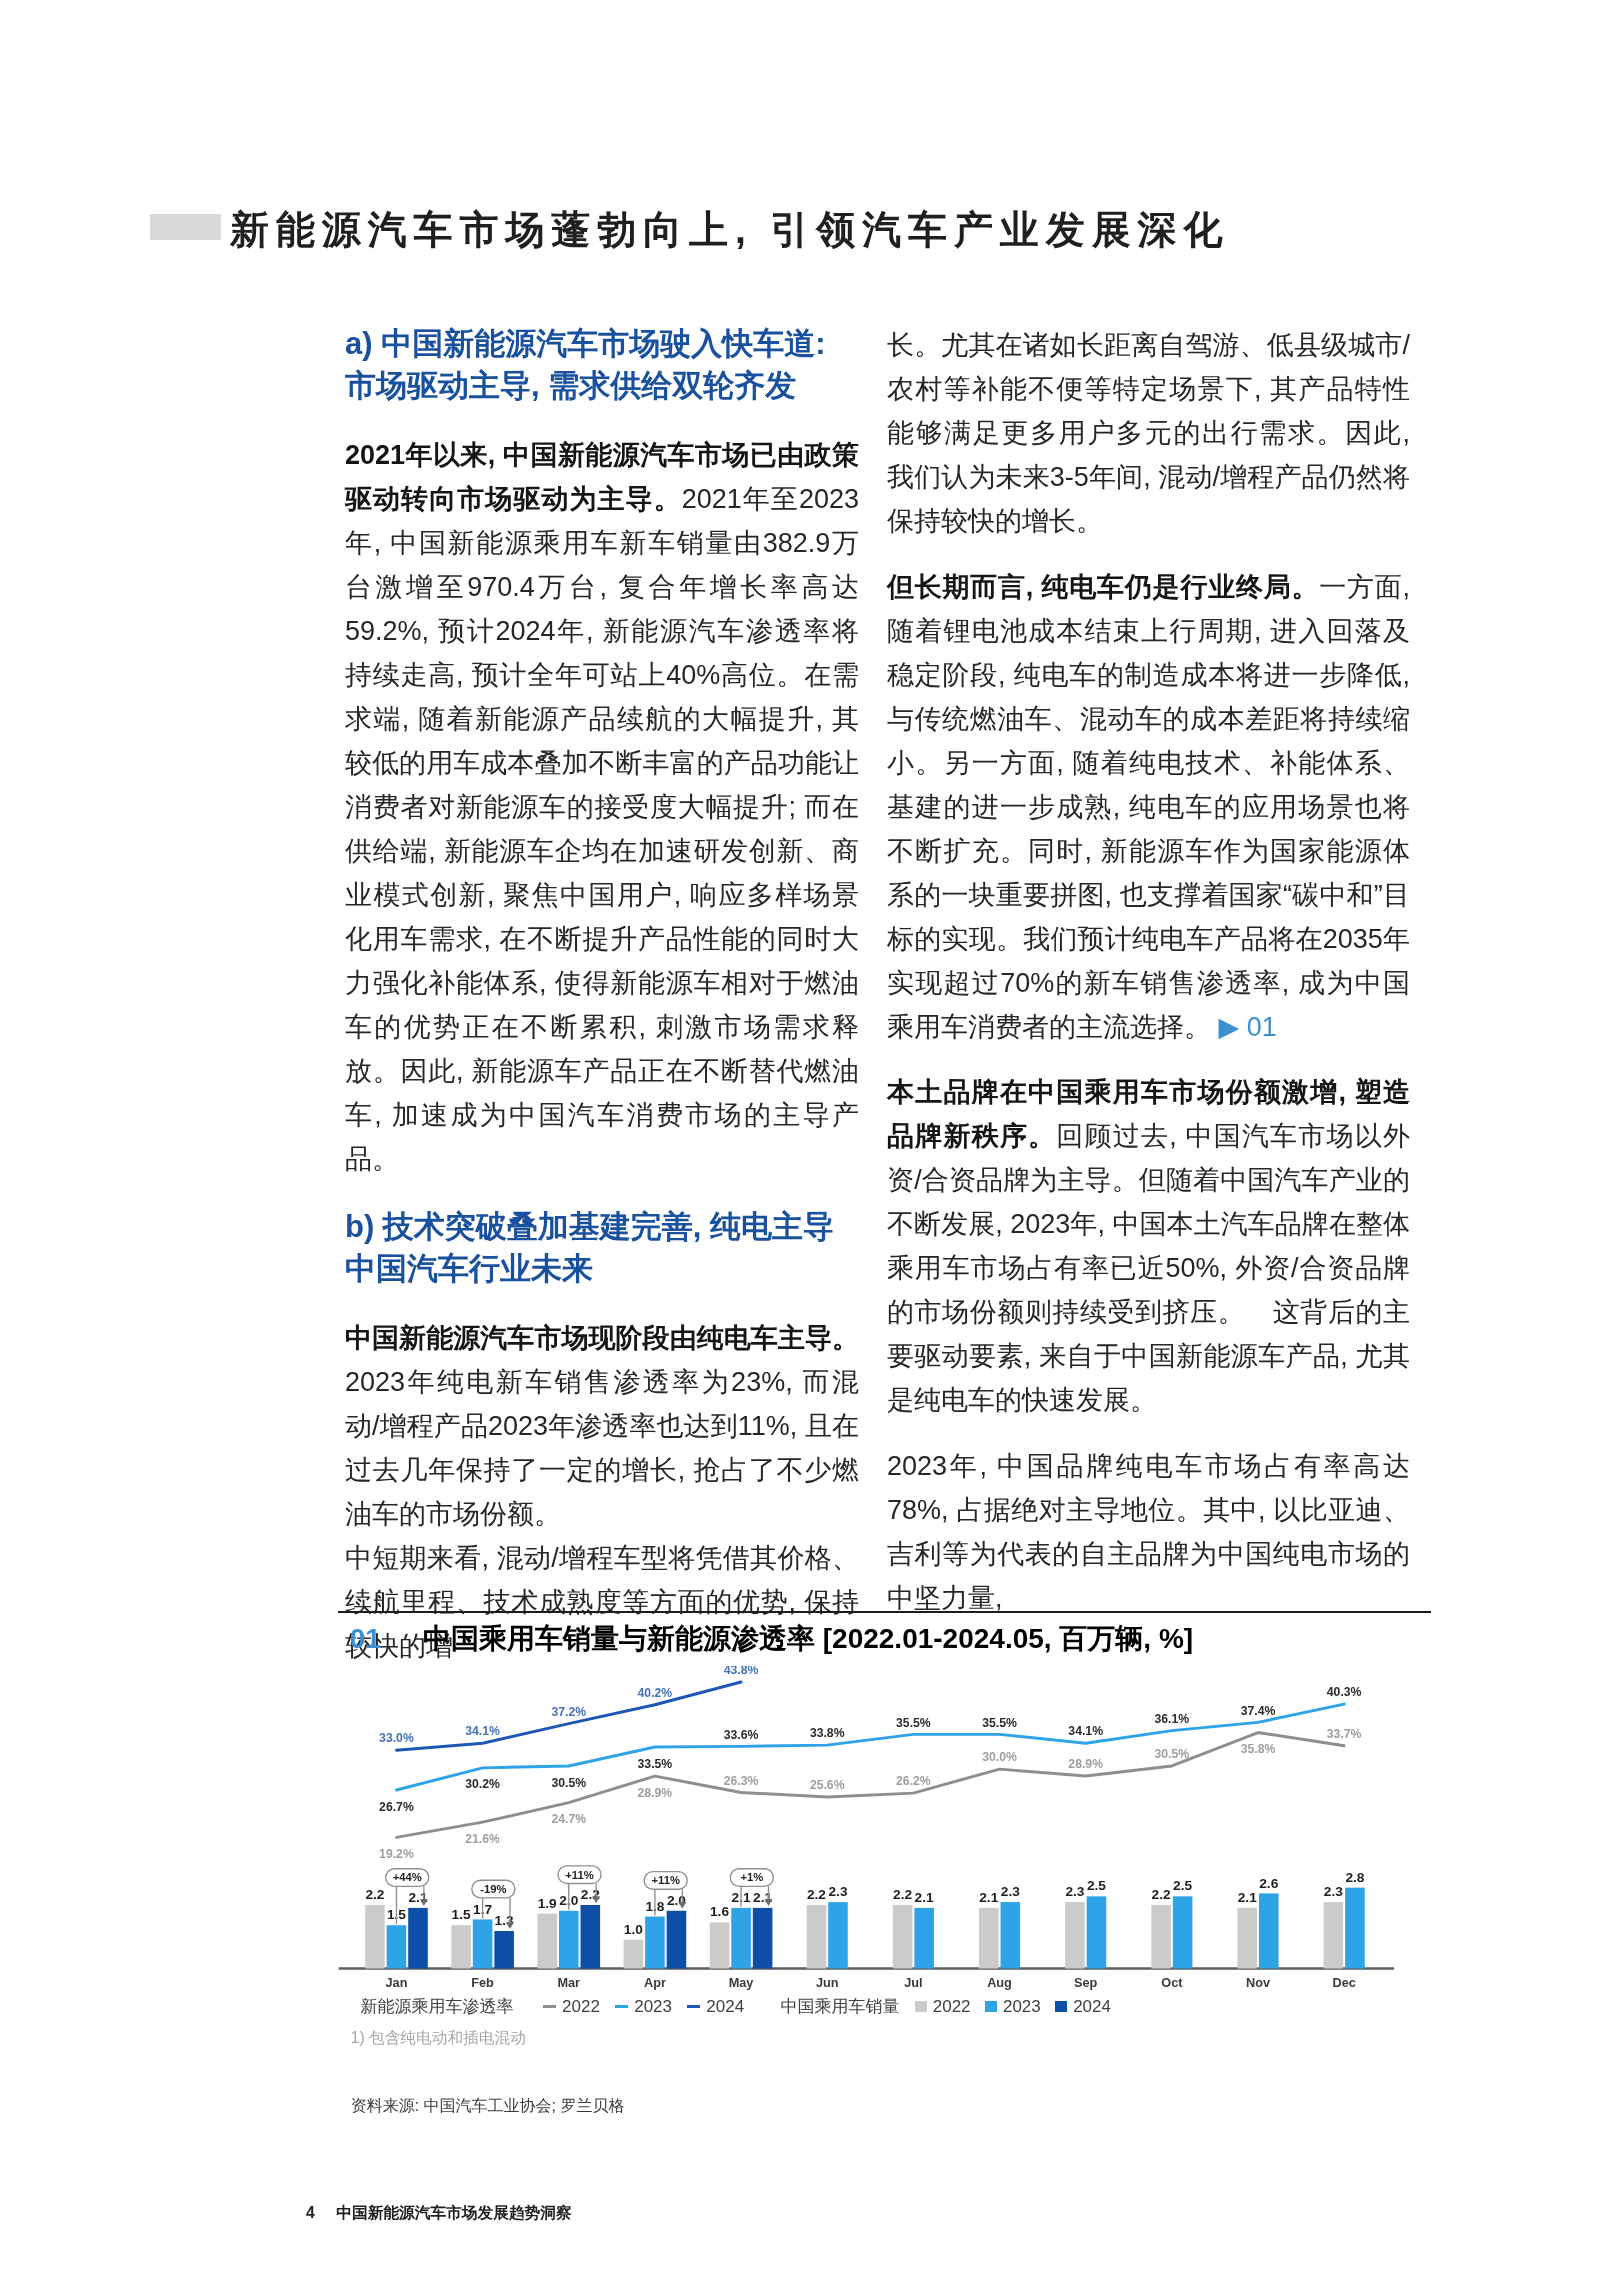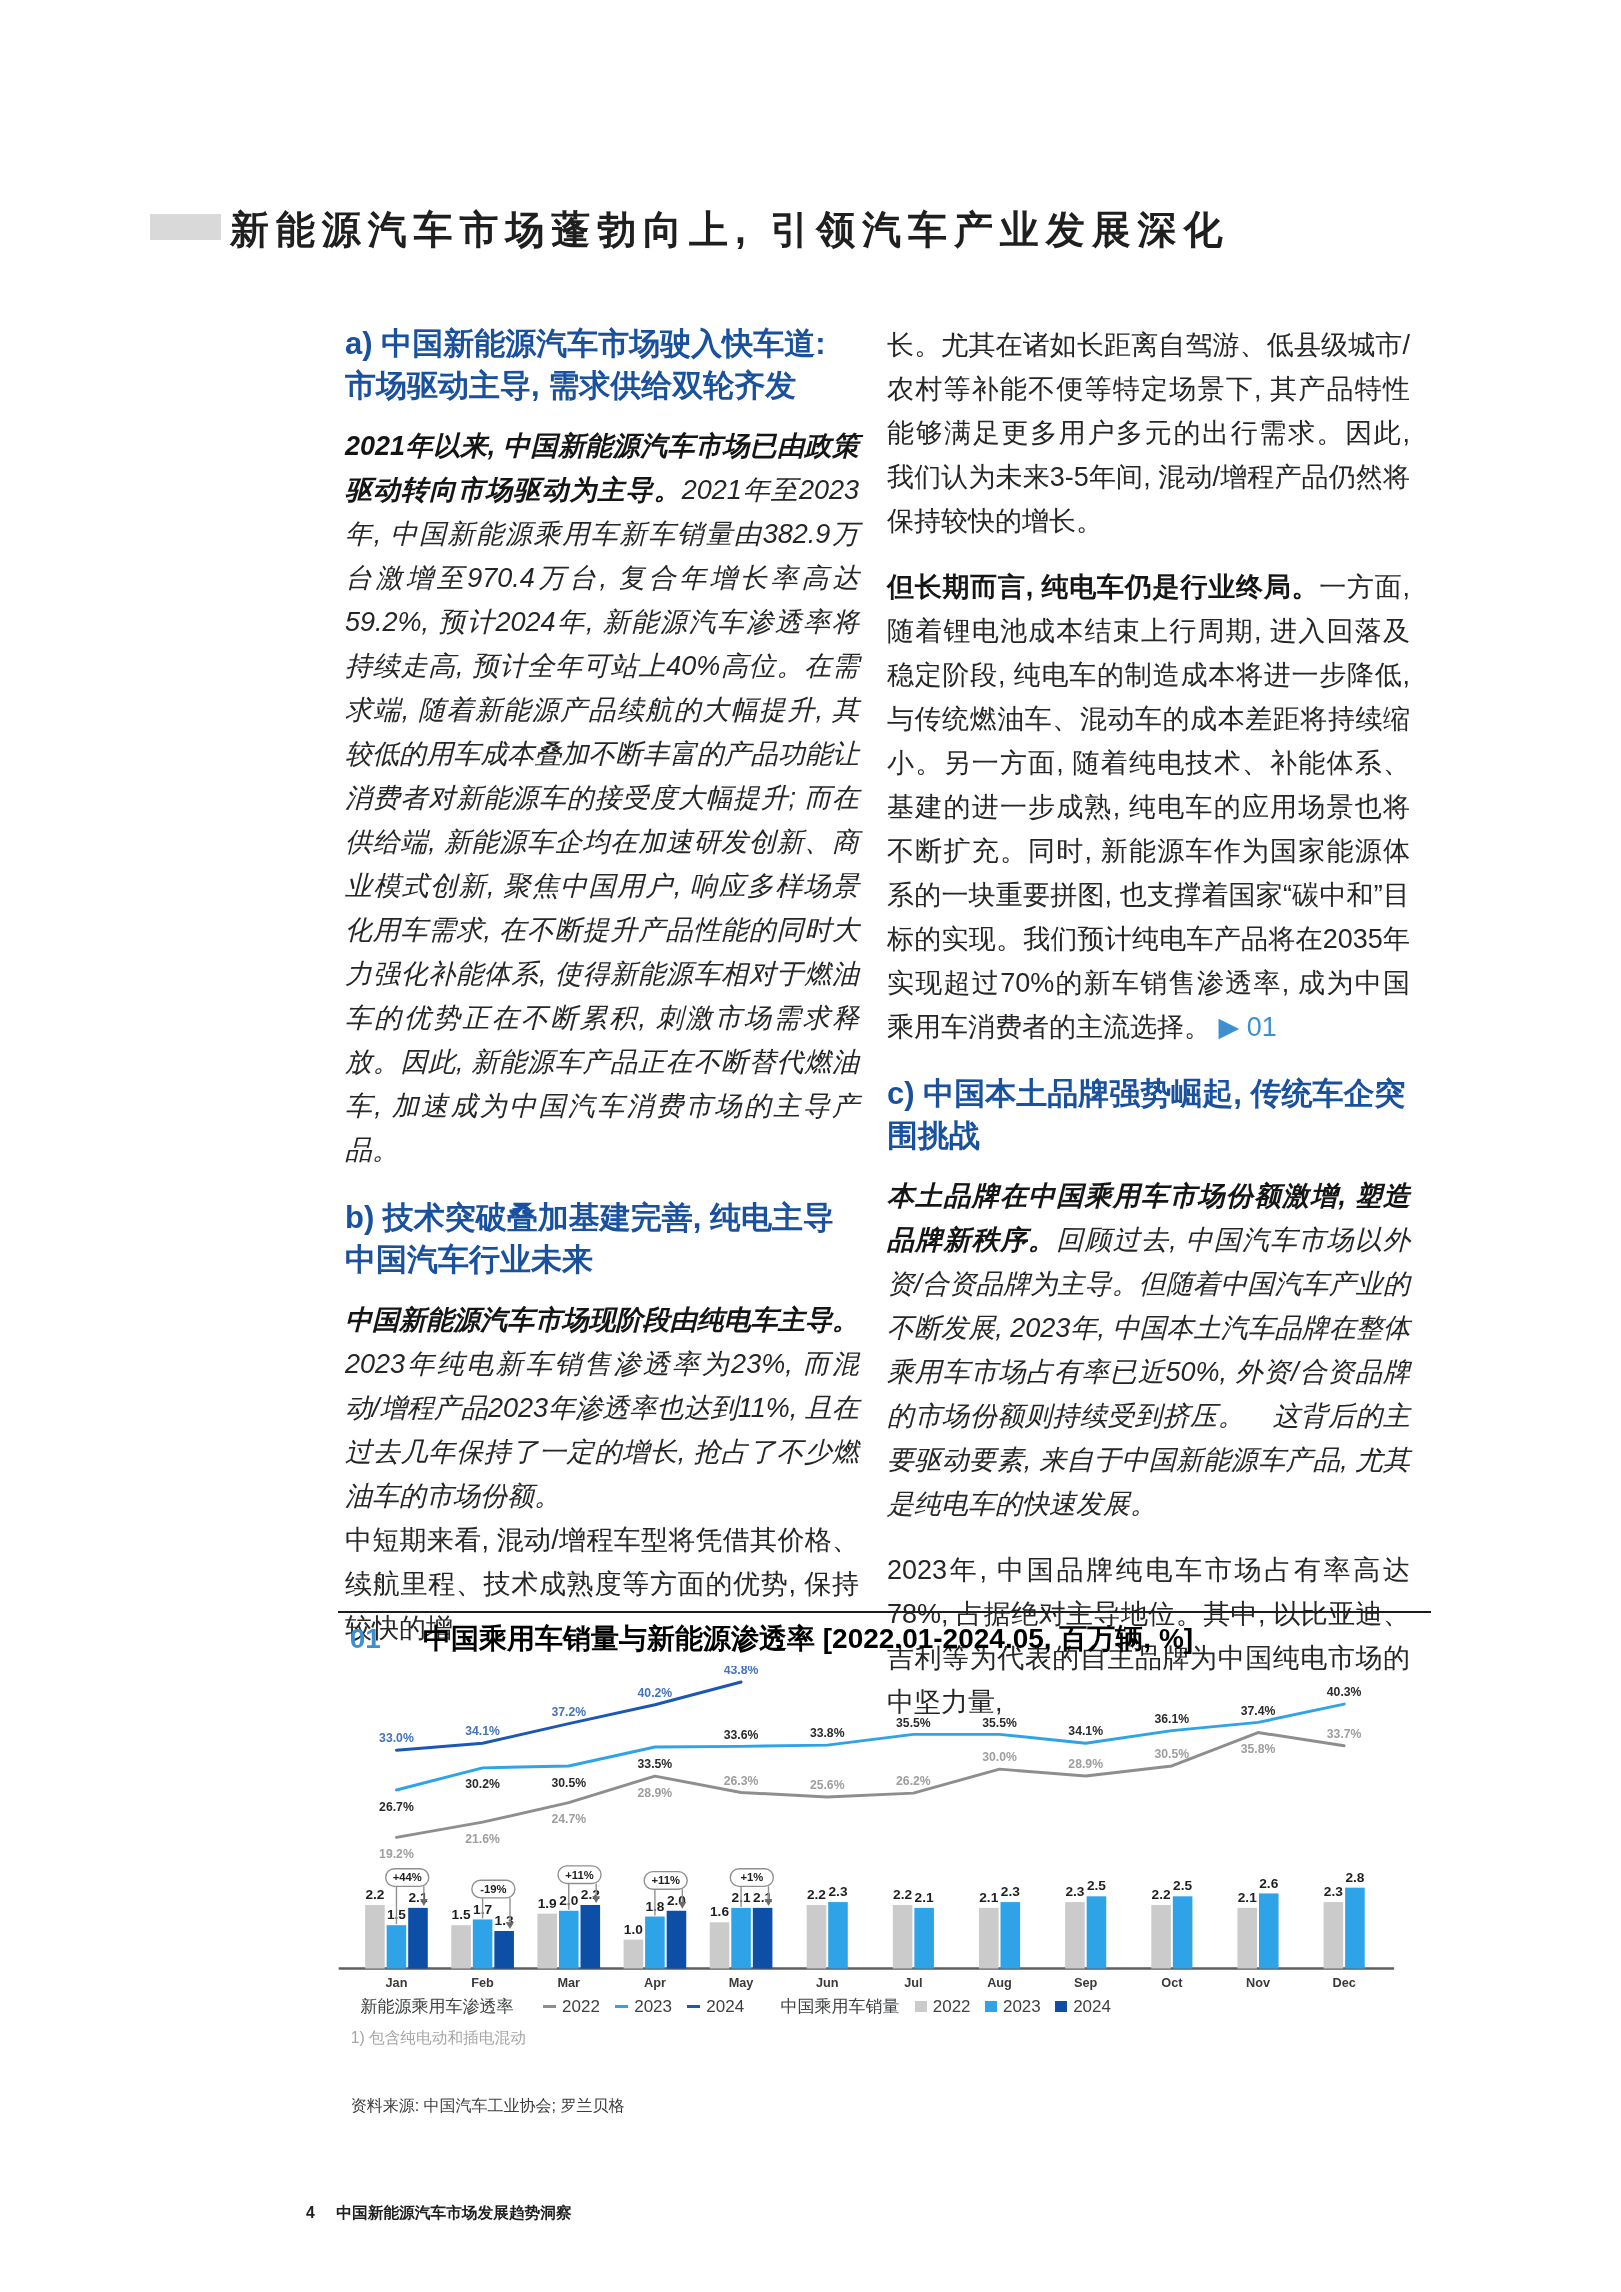--- a/index.html
+++ b/index.html
@@ -8,21 +8,21 @@
 
   .deco-block{position:absolute;left:150px;top:214px;width:71px;height:25.5px;background:var(--block-gray,#D9D9D9);}
   .page-title{position:absolute;left:230px;top:208px;margin:0;font-size:39px;line-height:43px;
     font-weight:bold;color:#1f1f1f;letter-spacing:6.9px;white-space:nowrap;}
 
   .col{position:absolute;top:323px;font-size:27px;line-height:44px;text-align:justify;color:#262626;}
   .col-left{left:345px;width:514px;}
   .col-right{left:887px;width:523px;}
   .col h3{margin:24.5px 0 0;font-size:31px;line-height:42px;font-weight:bold;color:var(--heading-blue,#1A519E);text-align:left;}
   .col h3:first-child{margin-top:0;}
-  .col h3 + p{margin-top:17px;font-style:italic;}
+  .col h3 + p{margin-top:26px;}
   .col p{margin:0;}
   .col p + p{margin-top:21.6px;}
   .col p.cont{margin-top:0 !important;}
   .col .lead{font-weight:bold;color:#151515;}
   .col .figref{font-weight:normal;color:var(--accent-blue,#3E8FD0);white-space:nowrap;}
 
   .figure{position:absolute;left:338px;top:1605px;width:1093px;height:529px;}
   .fig-rule{position:absolute;left:0;top:5.9px;width:1093px;height:0;border-top:2.5px solid #1c1c1c;}
   .fig-head{position:absolute;left:11.8px;top:14.7px;display:flex;align-items:baseline;}
   .fig-num{font-size:28px;font-weight:bold;color:var(--accent-blue,#3E8FD0);margin-right:42px;}
@@ -56,21 +56,20 @@
   <div class="col col-left">
       <h3>a) 中国新能源汽车市场驶入快车道: 市场驱动主导, 需求供给双轮齐发</h3>
       <p><span class="lead">2021年以来, 中国新能源汽车市场已由政策驱动转向市场驱动为主导。</span><span>2021年至2023年, 中国新能源乘用车新车销量由382.9万台激增至970.4万台, 复合年增长率高达59.2%, 预计2024年, 新能源汽车渗透率将持续走高, 预计全年可站上40%高位。在需求端, 随着新能源产品续航的大幅提升, 其较低的用车成本叠加不断丰富的产品功能让消费者对新能源车的接受度大幅提升; 而在供给端, 新能源车企均在加速研发创新、商业模式创新, 聚焦中国用户, 响应多样场景化用车需求, 在不断提升产品性能的同时大力强化补能体系, 使得新能源车相对于燃油车的优势正在不断累积, 刺激市场需求释放。因此, 新能源车产品正在不断替代燃油车, 加速成为中国汽车消费市场的主导产品。</span></p>
       <h3>b) 技术突破叠加基建完善, 纯电主导中国汽车行业未来</h3>
       <p><span class="lead">中国新能源汽车市场现阶段由纯电车主导。</span><span>2023年纯电新车销售渗透率为23%, 而混动/增程产品2023年渗透率也达到11%, 且在过去几年保持了一定的增长, 抢占了不少燃油车的市场份额。</span></p>
       <p class="cont"><span>中短期来看, 混动/增程车型将凭借其价格、续航里程、技术成熟度等方面的优势, 保持较快的增</span></p>
     </div>
   <div class="col col-right">
       <p><span>长。尤其在诸如长距离自驾游、低县级城市/农村等补能不便等特定场景下, 其产品特性能够满足更多用户多元的出行需求。因此, 我们认为未来3-5年间, 混动/增程产品仍然将保持较快的增长。</span></p>
       <p><span class="lead">但长期而言, 纯电车仍是行业终局。</span><span>一方面, 随着锂电池成本结束上行周期, 进入回落及稳定阶段, 纯电车的制造成本将进一步降低, 与传统燃油车、混动车的成本差距将持续缩小。另一方面, 随着纯电技术、补能体系、基建的进一步成熟, 纯电车的应用场景也将不断扩充。同时, 新能源车作为国家能源体系的一块重要拼图, 也支撑着国家“碳中和”目标的实现。我们预计纯电车产品将在2035年实现超过70%的新车销售渗透率, 成为中国乘用车消费者的主流选择。 </span><span class="figref">▶ 01</span></p>
-      <h3>c) 中国本土品牌强势崛起, 传统车企突围挑战</h3>
       <p><span class="lead">本土品牌在中国乘用车市场份额激增, 塑造品牌新秩序。</span><span>回顾过去, 中国汽车市场以外资/合资品牌为主导。但随着中国汽车产业的不断发展, 2023年, 中国本土汽车品牌在整体乘用车市场占有率已近50%, 外资/合资品牌的市场份额则持续受到挤压。　这背后的主要驱动要素, 来自于中国新能源车产品, 尤其是纯电车的快速发展。</span></p>
       <p><span>2023年, 中国品牌纯电车市场占有率高达78%, 占据绝对主导地位。其中, 以比亚迪、吉利等为代表的自主品牌为中国纯电市场的中坚力量,</span></p>
     </div>
 
   <section class="figure">
     <div class="fig-rule"></div>
     <div class="fig-head">
       <span class="fig-num">01</span>
       <h2 class="fig-title">中国乘用车销量与新能源渗透率 [2022.01-2024.05, 百万辆, %]</h2>
     </div>

